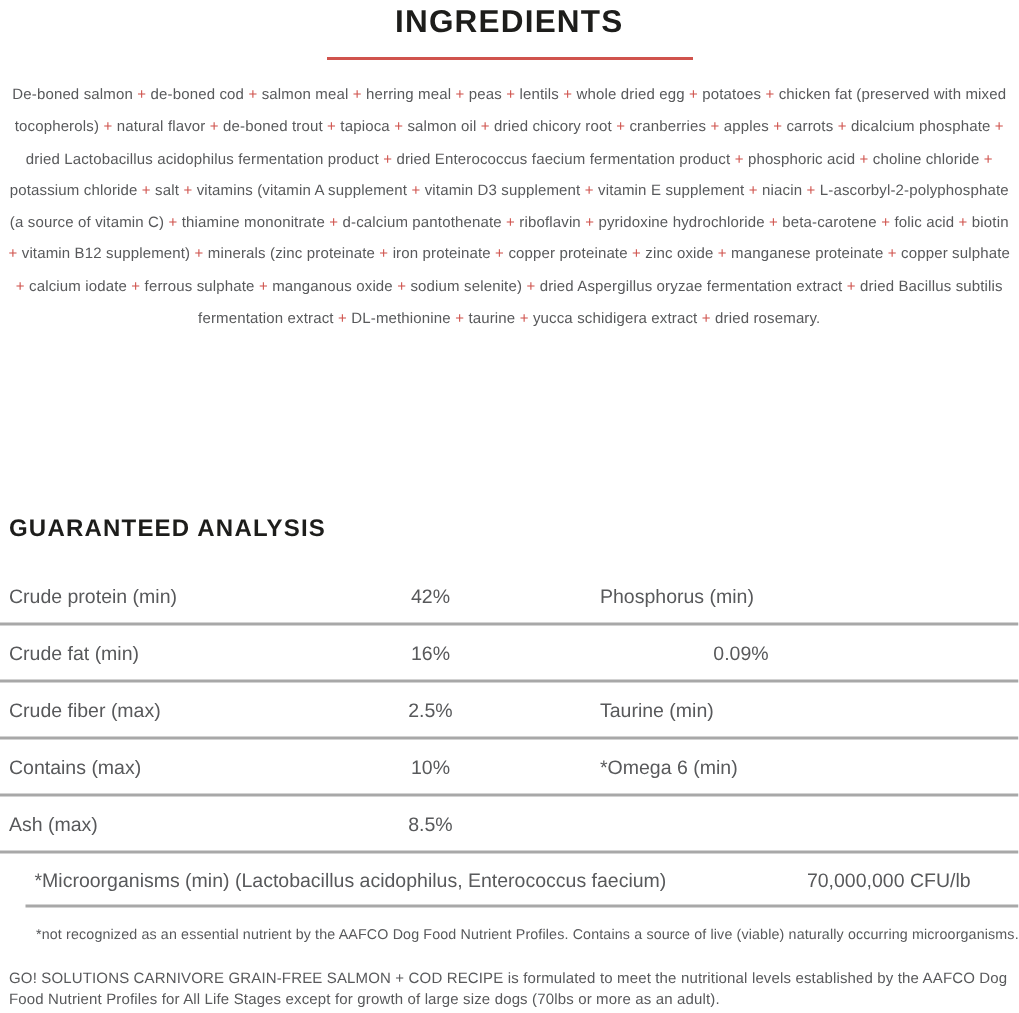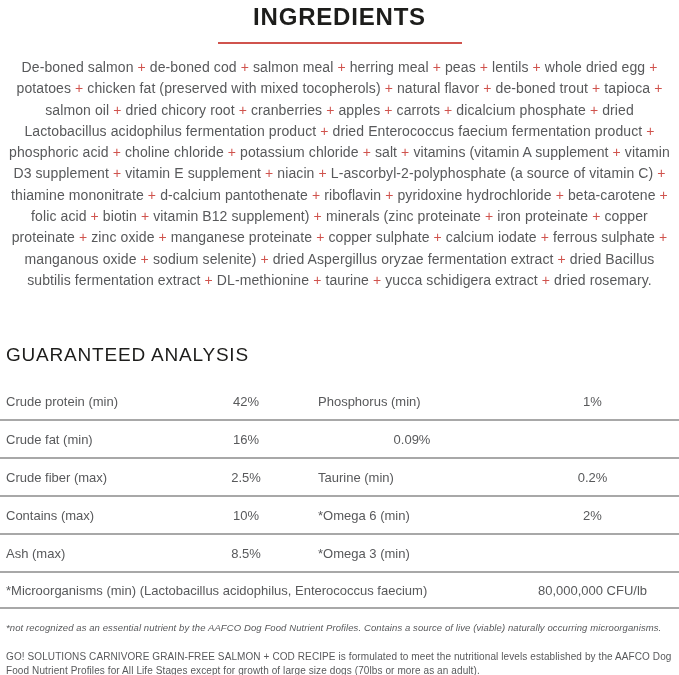--- a/index.html
+++ b/index.html
@@ -14,63 +14,64 @@
   body{
     width:679px;height:675px;background:var(--bg);
     font-family:"Liberation Sans", sans-serif;
     color:var(--gray);position:relative;overflow:hidden;
   }
 
   
   .ingredients-sec{position:absolute;top:0;left:0;width:679px;}
   .ing-title{
     margin:3px 0 0 0;text-align:center;
-    font-size:24px;font-weight:800;letter-spacing:.8px;
+    font-size:21px;font-weight:800;letter-spacing:.8px;
     color:var(--ink);
   }
   .ing-underline{
     width:244px;height:2px;background:var(--red);
     margin:11px auto 0 auto;border:0;
   }
   .ing-para{
     margin:13px 5px 0 5px;text-align:center;
-    font-size:14px;line-height:21.3px;letter-spacing:.1px;
+    font-size:10px;line-height:21.3px;letter-spacing:.1px;
     color:var(--gray);
   }
   .ing-para .plus{color:var(--red);font-weight:400;}
 
   
   .analysis-sec{position:absolute;top:344px;left:0;width:679px;}
   .ga-title{
-    margin:0 0 0 6px;font-size:19px;font-weight:400;
+    margin:0 0 0 6px;font-size:16px;font-weight:700;
     letter-spacing:.8px;color:var(--ink);
   }
   .ga-table{margin-top:17px;width:679px;font-size:13px;}
   .arow{
     display:grid;grid-template-columns:186px 120px 212px 149px;
     height:38px;align-items:center;
     border-bottom:2px solid var(--line);
     padding-right:12px;
+    gap:41px;
   }
   .arow .c-l1{padding-left:6px;}
   .arow .c-l2{padding-left:12px;}
   .arow .c-v1,.arow .c-v2{text-align:center;}
   .mrow{
     display:grid;grid-template-columns:1fr 149px;
     height:36px;align-items:center;
     border-bottom:2px solid var(--line);
-    padding-right:12px;font-size:13px;
+    padding-right:12px;font-size:13px;margin-left:17px;
   }
   .mrow .m-label{padding-left:6px;}
   .mrow .m-value{text-align:center;}
 
   
   .footnote-1{
-    margin:13px 0 0 6px;font-size:9.5px;letter-spacing:.1px;
-    white-space:nowrap;color:var(--gray);font-style:italic;
+    margin:13px 0 0 24px;font-size:9.5px;letter-spacing:.1px;
+    white-space:nowrap;color:var(--gray);
   }
   .footnote-2{
     margin:17px 6px 0 6px;font-size:10px;line-height:13.5px;
     letter-spacing:.1px;color:var(--gray);
   }
 </style>
 </head>
 <body>
 
 <div class="ingredients-sec">
@@ -102,24 +103,23 @@
       </div>
       <div class="arow">
         <div class="c-l1">Contains (max)</div>
         <div class="c-v1">10%</div>
         <div class="c-l2">*Omega 6 (min)</div>
         <div class="c-v2">2%</div>
       </div>
       <div class="arow">
         <div class="c-l1">Ash (max)</div>
         <div class="c-v1">8.5%</div>
-        <div class="c-l2">*Omega 3 (min)</div>
       </div>
     </div>
 
   <div class="mrow">
     <div class="m-label">*Microorganisms (min) (Lactobacillus acidophilus, Enterococcus faecium)</div>
-    <div class="m-value">80,000,000 CFU/lb</div>
+    <div class="m-value">70,000,000 CFU/lb</div>
   </div>
 
   <p class="footnote-1">*not recognized as an essential nutrient by the AAFCO Dog Food Nutrient Profiles. Contains a source of live (viable) naturally occurring microorganisms.</p>
   <p class="footnote-2">GO! SOLUTIONS CARNIVORE GRAIN-FREE SALMON + COD RECIPE  is formulated to meet the nutritional levels established by the AAFCO Dog Food Nutrient Profiles for All Life Stages except for growth of large size dogs (70lbs or more as an adult).</p>
 </div>
 
 </body></html>

